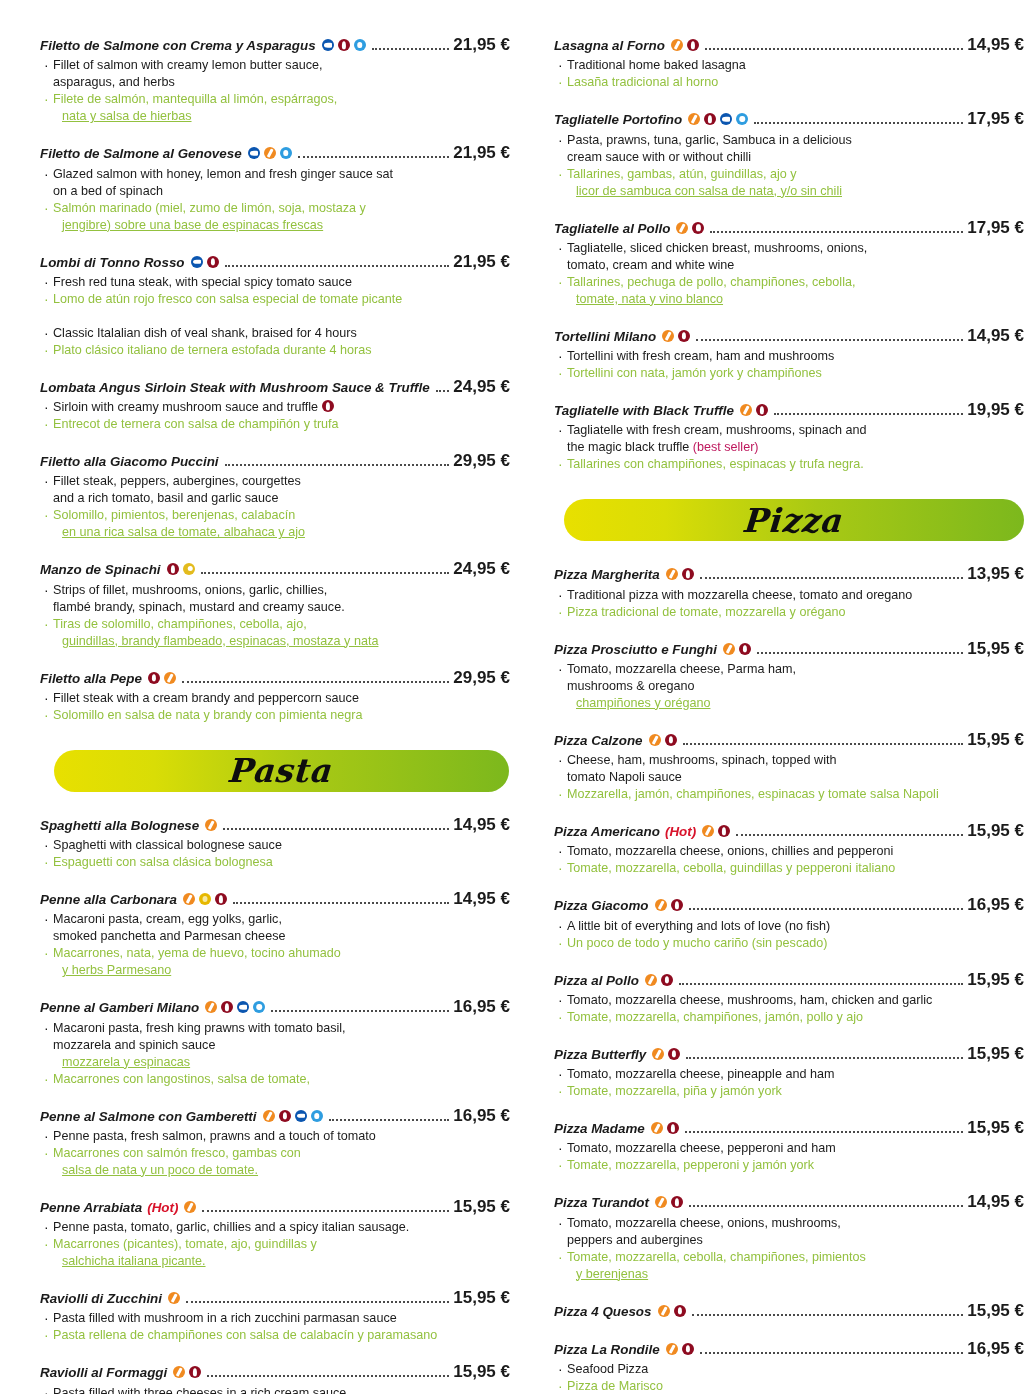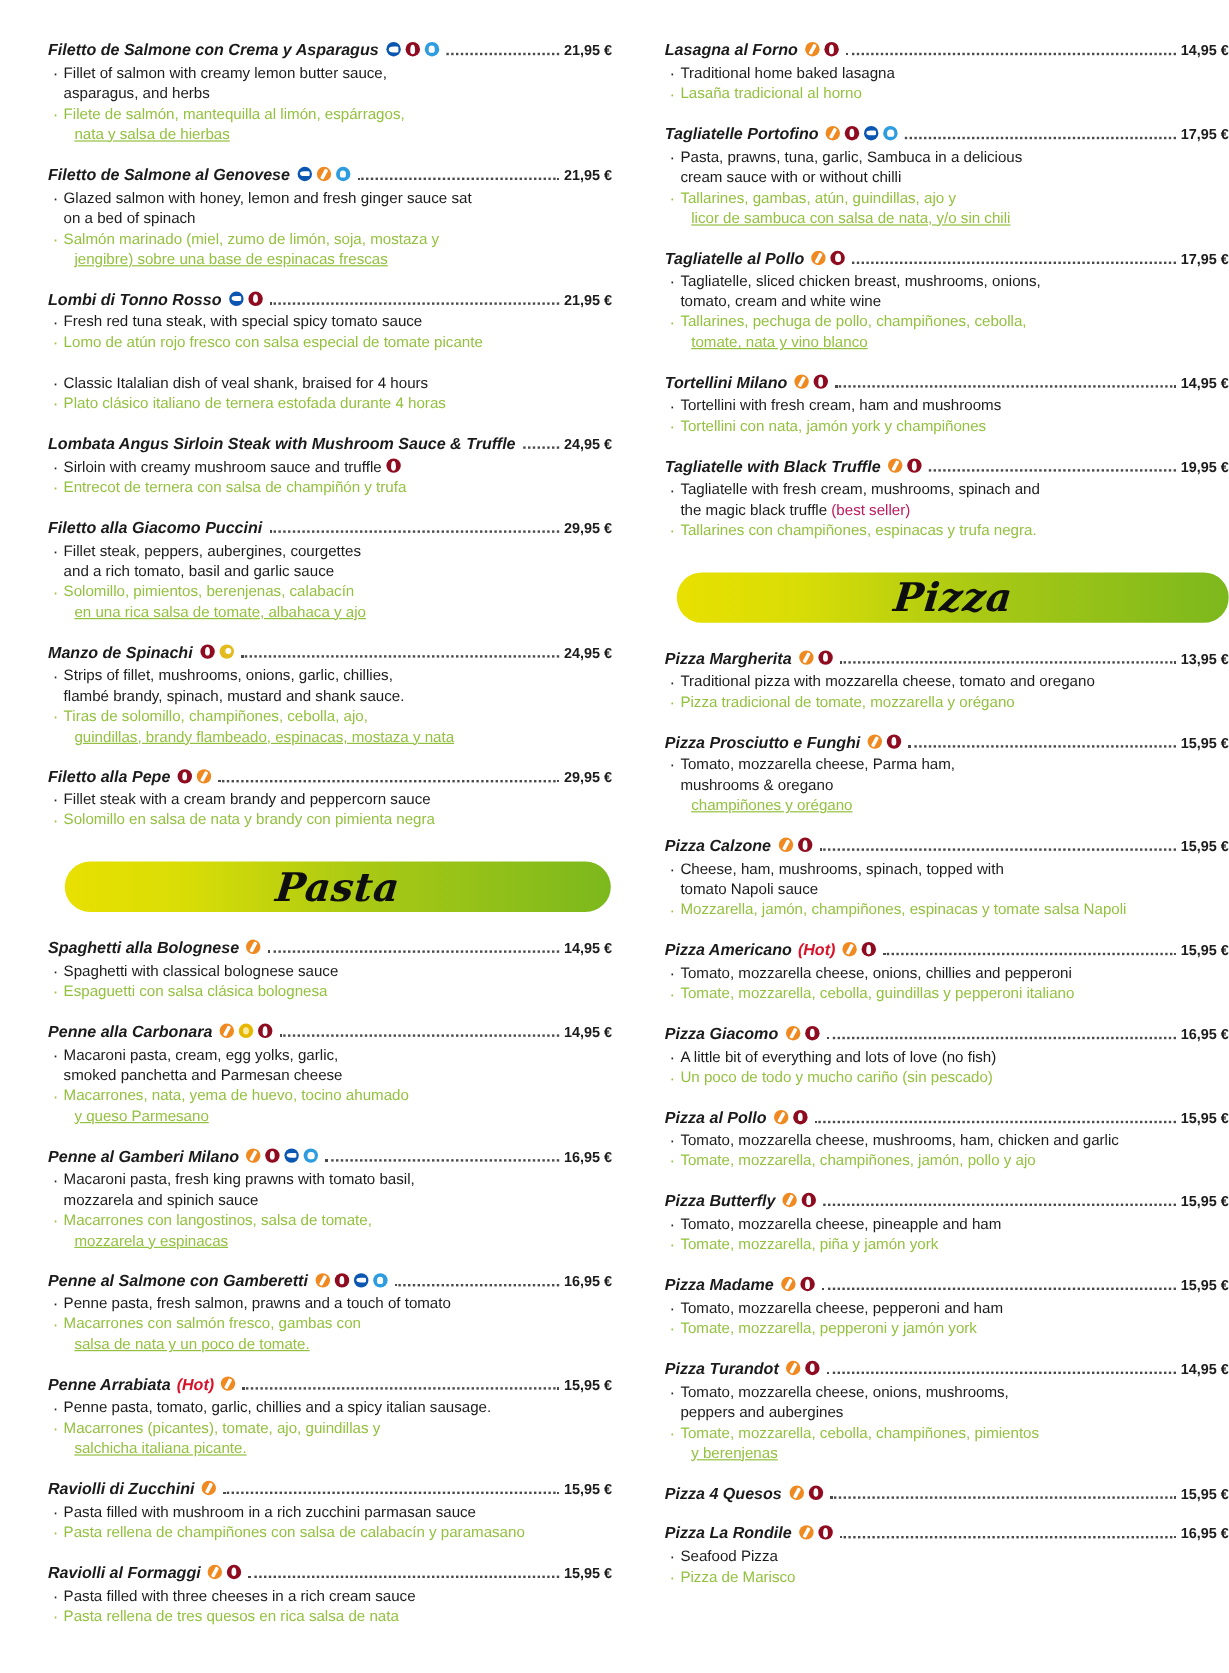--- a/index.html
+++ b/index.html
@@ -74,21 +74,21 @@
   .leader {
     flex: 1 1 auto;
     border-bottom: 2px dotted #4a4a4a;
     margin: 0 4px 4px 6px;
     min-width: 12px;
     height: 1px;
   }
   .price {
     white-space: nowrap;
     font-weight: 700;
-    font-size: 12px;
+    font-size: 17px;
     color: #1b1b1b;
   }
   .desc {
     margin: 2px 0 0 0;
     padding: 0;
     list-style: none;
   }
   .desc li {
     font-size: 12.6px;
     line-height: 1.35;
@@ -261,21 +261,21 @@
             <span class="item-name">Manzo de Spinachi</span>
             <span class="icons">
               <span class="ic ic-milk"></span>
               <span class="ic ic-mustard"></span>
             </span>
             <span class="leader"></span>
             <span class="price">24,95 €</span>
           </div>
           <ul class="desc">
             <li class="">Strips of fillet, mushrooms, onions, garlic, chillies,</li>
-            <li class="cont">flambé brandy, spinach, mustard and shank sauce.</li>
+            <li class="cont">flambé brandy, spinach, mustard and creamy sauce.</li>
             <li class="es">Tiras de solomillo, champiñones, cebolla, ajo,</li>
             <li class="es cont indent">guindillas, brandy flambeado, espinacas, mostaza y nata</li>
           </ul>
         </div>
         <div class="item">
           <div class="item-head">
             <span class="item-name">Filetto alla Pepe</span>
             <span class="icons">
               <span class="ic ic-milk"></span>
               <span class="ic ic-gluten"></span>
@@ -317,40 +317,40 @@
               <span class="ic ic-egg"></span>
               <span class="ic ic-milk"></span>
             </span>
             <span class="leader"></span>
             <span class="price">14,95 €</span>
           </div>
           <ul class="desc">
             <li class="">Macaroni pasta, cream, egg yolks, garlic,</li>
             <li class="cont">smoked panchetta and Parmesan cheese</li>
             <li class="es">Macarrones, nata, yema de huevo, tocino ahumado</li>
-            <li class="es cont indent">y queso Parmesano</li>
+            <li class="es cont indent">y herbs Parmesano</li>
           </ul>
         </div>
         <div class="item">
           <div class="item-head">
             <span class="item-name">Penne al Gamberi Milano</span>
             <span class="icons">
               <span class="ic ic-gluten"></span>
               <span class="ic ic-milk"></span>
               <span class="ic ic-fish"></span>
               <span class="ic ic-crust"></span>
             </span>
             <span class="leader"></span>
             <span class="price">16,95 €</span>
           </div>
           <ul class="desc">
             <li class="">Macaroni pasta, fresh king prawns with tomato basil,</li>
             <li class="cont">mozzarela and spinich sauce</li>
+            <li class="es cont indent">mozzarela y  espinacas</li>
             <li class="es">Macarrones con langostinos, salsa de tomate,</li>
-            <li class="es cont indent">mozzarela y  espinacas</li>
           </ul>
         </div>
         <div class="item">
           <div class="item-head">
             <span class="item-name">Penne al Salmone con Gamberetti</span>
             <span class="icons">
               <span class="ic ic-gluten"></span>
               <span class="ic ic-milk"></span>
               <span class="ic ic-fish"></span>
               <span class="ic ic-crust"></span>

